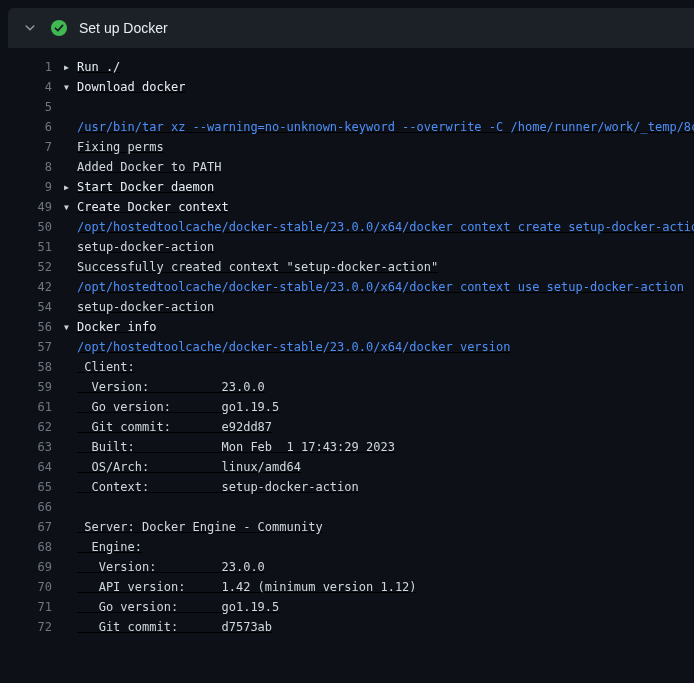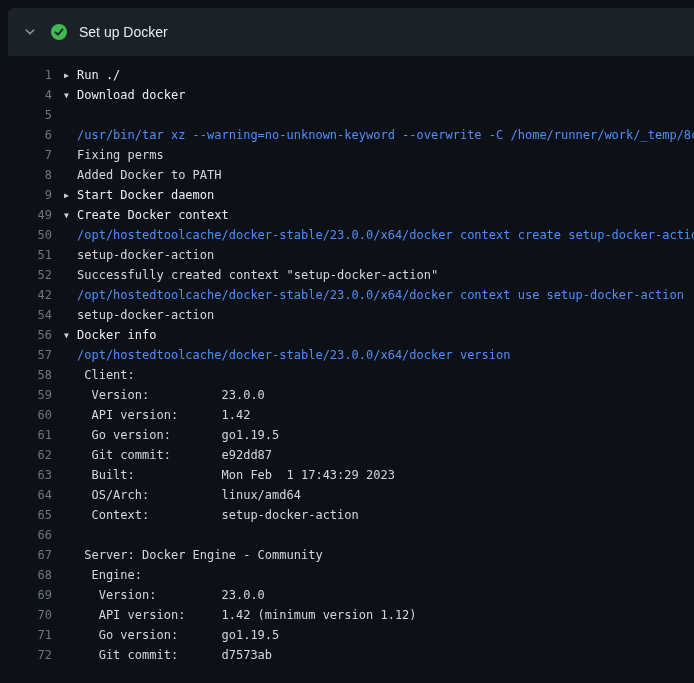--- a/index.html
+++ b/index.html
@@ -4,21 +4,21 @@
 <style>
   * { box-sizing: border-box; margin: 0; padding: 0; }
   html, body {
     width: 694px; height: 683px;
     background: #0d1117;
     overflow: hidden;
     font-family: "DejaVu Sans Mono", "Liberation Mono", monospace;
   }
   .step-header {
     margin: 8px 0 0 8px;
-    height: 48px;
+    height: 40px;
     background: #1c2128;
     border-radius: 6px 0 0 0;
     display: flex;
     align-items: center;
     padding: 0 16px;
     cursor: pointer;
   }
   .chev { flex: none; display: flex; align-items: center; }
   .status { flex: none; margin-left: 15px; display: flex; align-items: center; }
   .step-title {
@@ -41,20 +41,21 @@
     flex: none;
     width: 52px;
     text-align: right;
     color: #6e7681;
     cursor: pointer;
     user-select: none;
   }
   .line-content {
     margin-left: 12px;
     white-space: pre;
+    text-decoration: underline;
   }
   .line-content.group { cursor: pointer; }
   .marker {
     display: inline-block;
     width: 13px;
     font-size: 8px;
     color: #c9d1d9;
     vertical-align: 1px;
   }
   .part-plain { color: #d0d7de; }
@@ -91,21 +92,20 @@
     <div class="log-row"><span class="line-num">49</span><span class="line-content group"><span class="marker">▼</span><span class="part-group">Create Docker context</span></span></div>
     <div class="log-row"><span class="line-num">50</span><span class="line-content"><span class="marker"></span><span class="part-cmd">/opt/hostedtoolcache/docker-stable/23.0.0/x64/docker context create setup-docker-action</span></span></div>
     <div class="log-row"><span class="line-num">51</span><span class="line-content"><span class="marker"></span><span class="part-plain">setup-docker-action</span></span></div>
     <div class="log-row"><span class="line-num">52</span><span class="line-content"><span class="marker"></span><span class="part-plain">Successfully created context "setup-docker-action"</span></span></div>
     <div class="log-row"><span class="line-num">42</span><span class="line-content"><span class="marker"></span><span class="part-cmd">/opt/hostedtoolcache/docker-stable/23.0.0/x64/docker context use setup-docker-action</span></span></div>
     <div class="log-row"><span class="line-num">54</span><span class="line-content"><span class="marker"></span><span class="part-plain">setup-docker-action</span></span></div>
     <div class="log-row"><span class="line-num">56</span><span class="line-content group"><span class="marker">▼</span><span class="part-group">Docker info</span></span></div>
     <div class="log-row"><span class="line-num">57</span><span class="line-content"><span class="marker"></span><span class="part-cmd">/opt/hostedtoolcache/docker-stable/23.0.0/x64/docker version</span></span></div>
     <div class="log-row"><span class="line-num">58</span><span class="line-content"><span class="marker"></span><span class="part-plain"> Client:</span></span></div>
     <div class="log-row"><span class="line-num">59</span><span class="line-content"><span class="marker"></span><span class="part-plain">  Version:          23.0.0</span></span></div>
-    <div class="log-row"><span class="line-num">60</span><span class="line-content"><span class="marker"></span><span class="part-plain">  API version:      1.42</span></span></div>
     <div class="log-row"><span class="line-num">61</span><span class="line-content"><span class="marker"></span><span class="part-plain">  Go version:       go1.19.5</span></span></div>
     <div class="log-row"><span class="line-num">62</span><span class="line-content"><span class="marker"></span><span class="part-plain">  Git commit:       e92dd87</span></span></div>
     <div class="log-row"><span class="line-num">63</span><span class="line-content"><span class="marker"></span><span class="part-plain">  Built:            Mon Feb  1 17:43:29 2023</span></span></div>
     <div class="log-row"><span class="line-num">64</span><span class="line-content"><span class="marker"></span><span class="part-plain">  OS/Arch:          linux/amd64</span></span></div>
     <div class="log-row"><span class="line-num">65</span><span class="line-content"><span class="marker"></span><span class="part-plain">  Context:          setup-docker-action</span></span></div>
     <div class="log-row"><span class="line-num">66</span><span class="line-content"><span class="marker"></span></span></div>
     <div class="log-row"><span class="line-num">67</span><span class="line-content"><span class="marker"></span><span class="part-plain"> Server: Docker Engine - Community</span></span></div>
     <div class="log-row"><span class="line-num">68</span><span class="line-content"><span class="marker"></span><span class="part-plain">  Engine:</span></span></div>
     <div class="log-row"><span class="line-num">69</span><span class="line-content"><span class="marker"></span><span class="part-plain">   Version:         23.0.0</span></span></div>
     <div class="log-row"><span class="line-num">70</span><span class="line-content"><span class="marker"></span><span class="part-plain">   API version:     1.42 (minimum version 1.12)</span></span></div>

